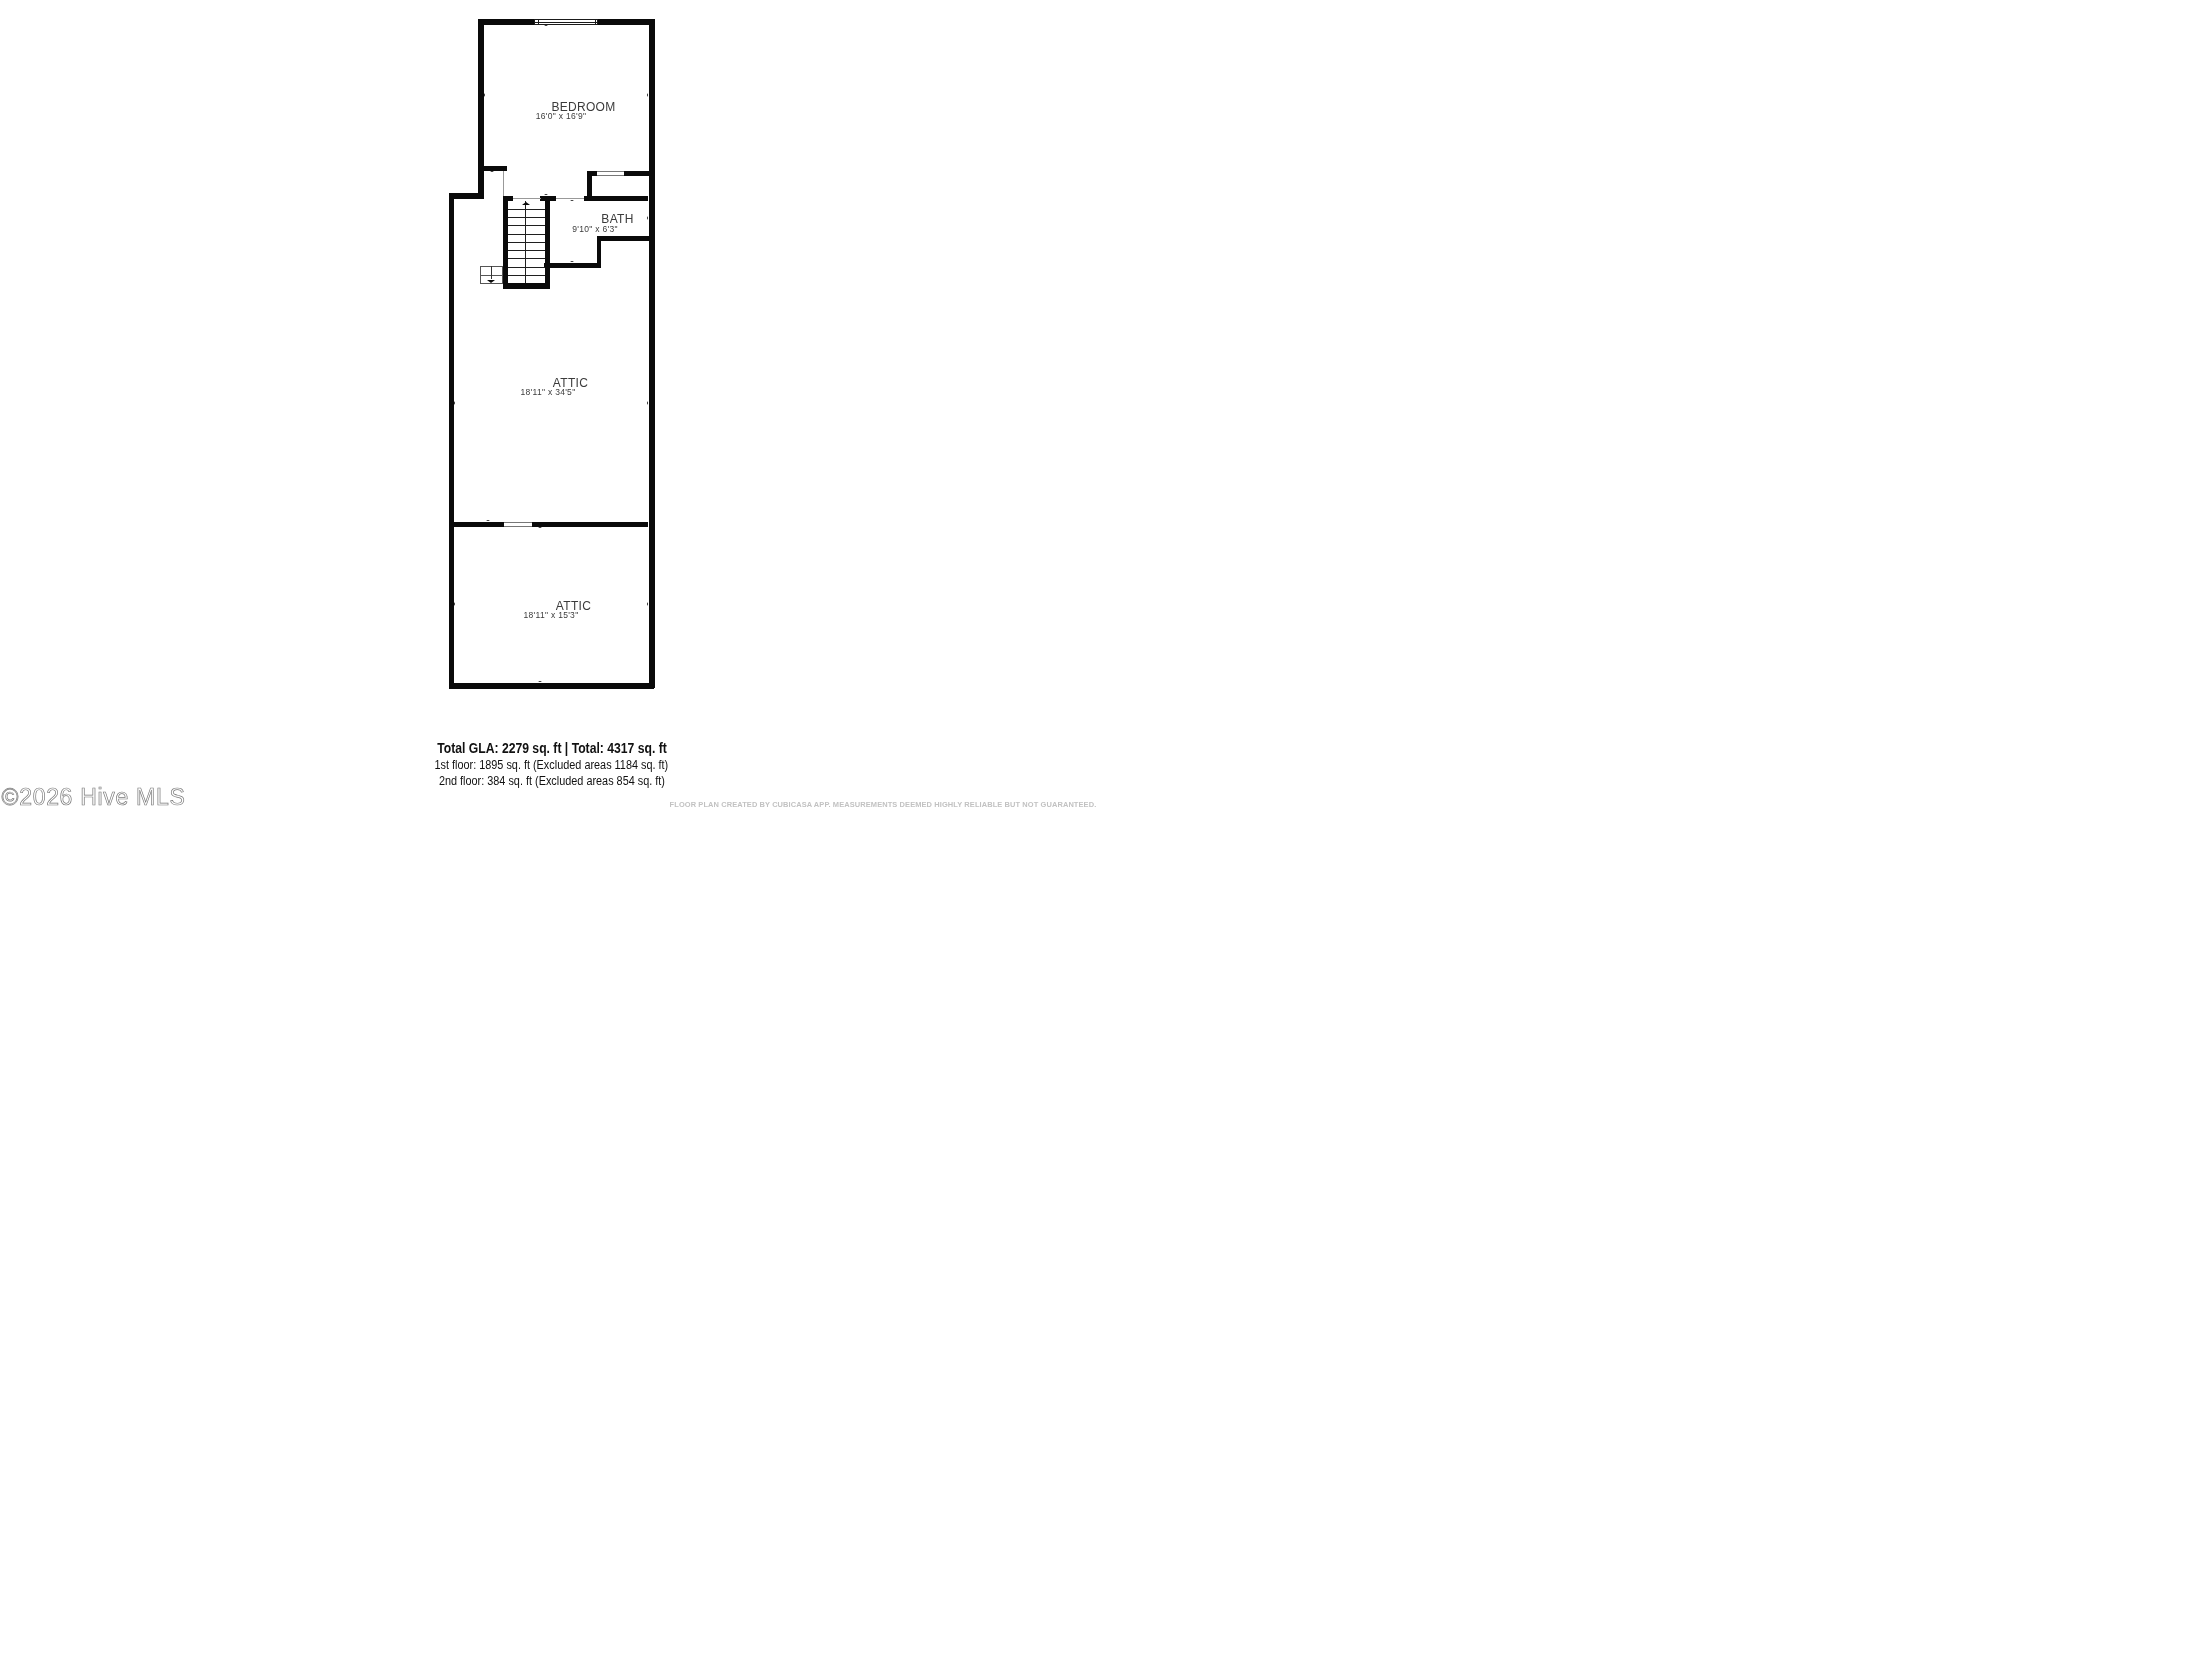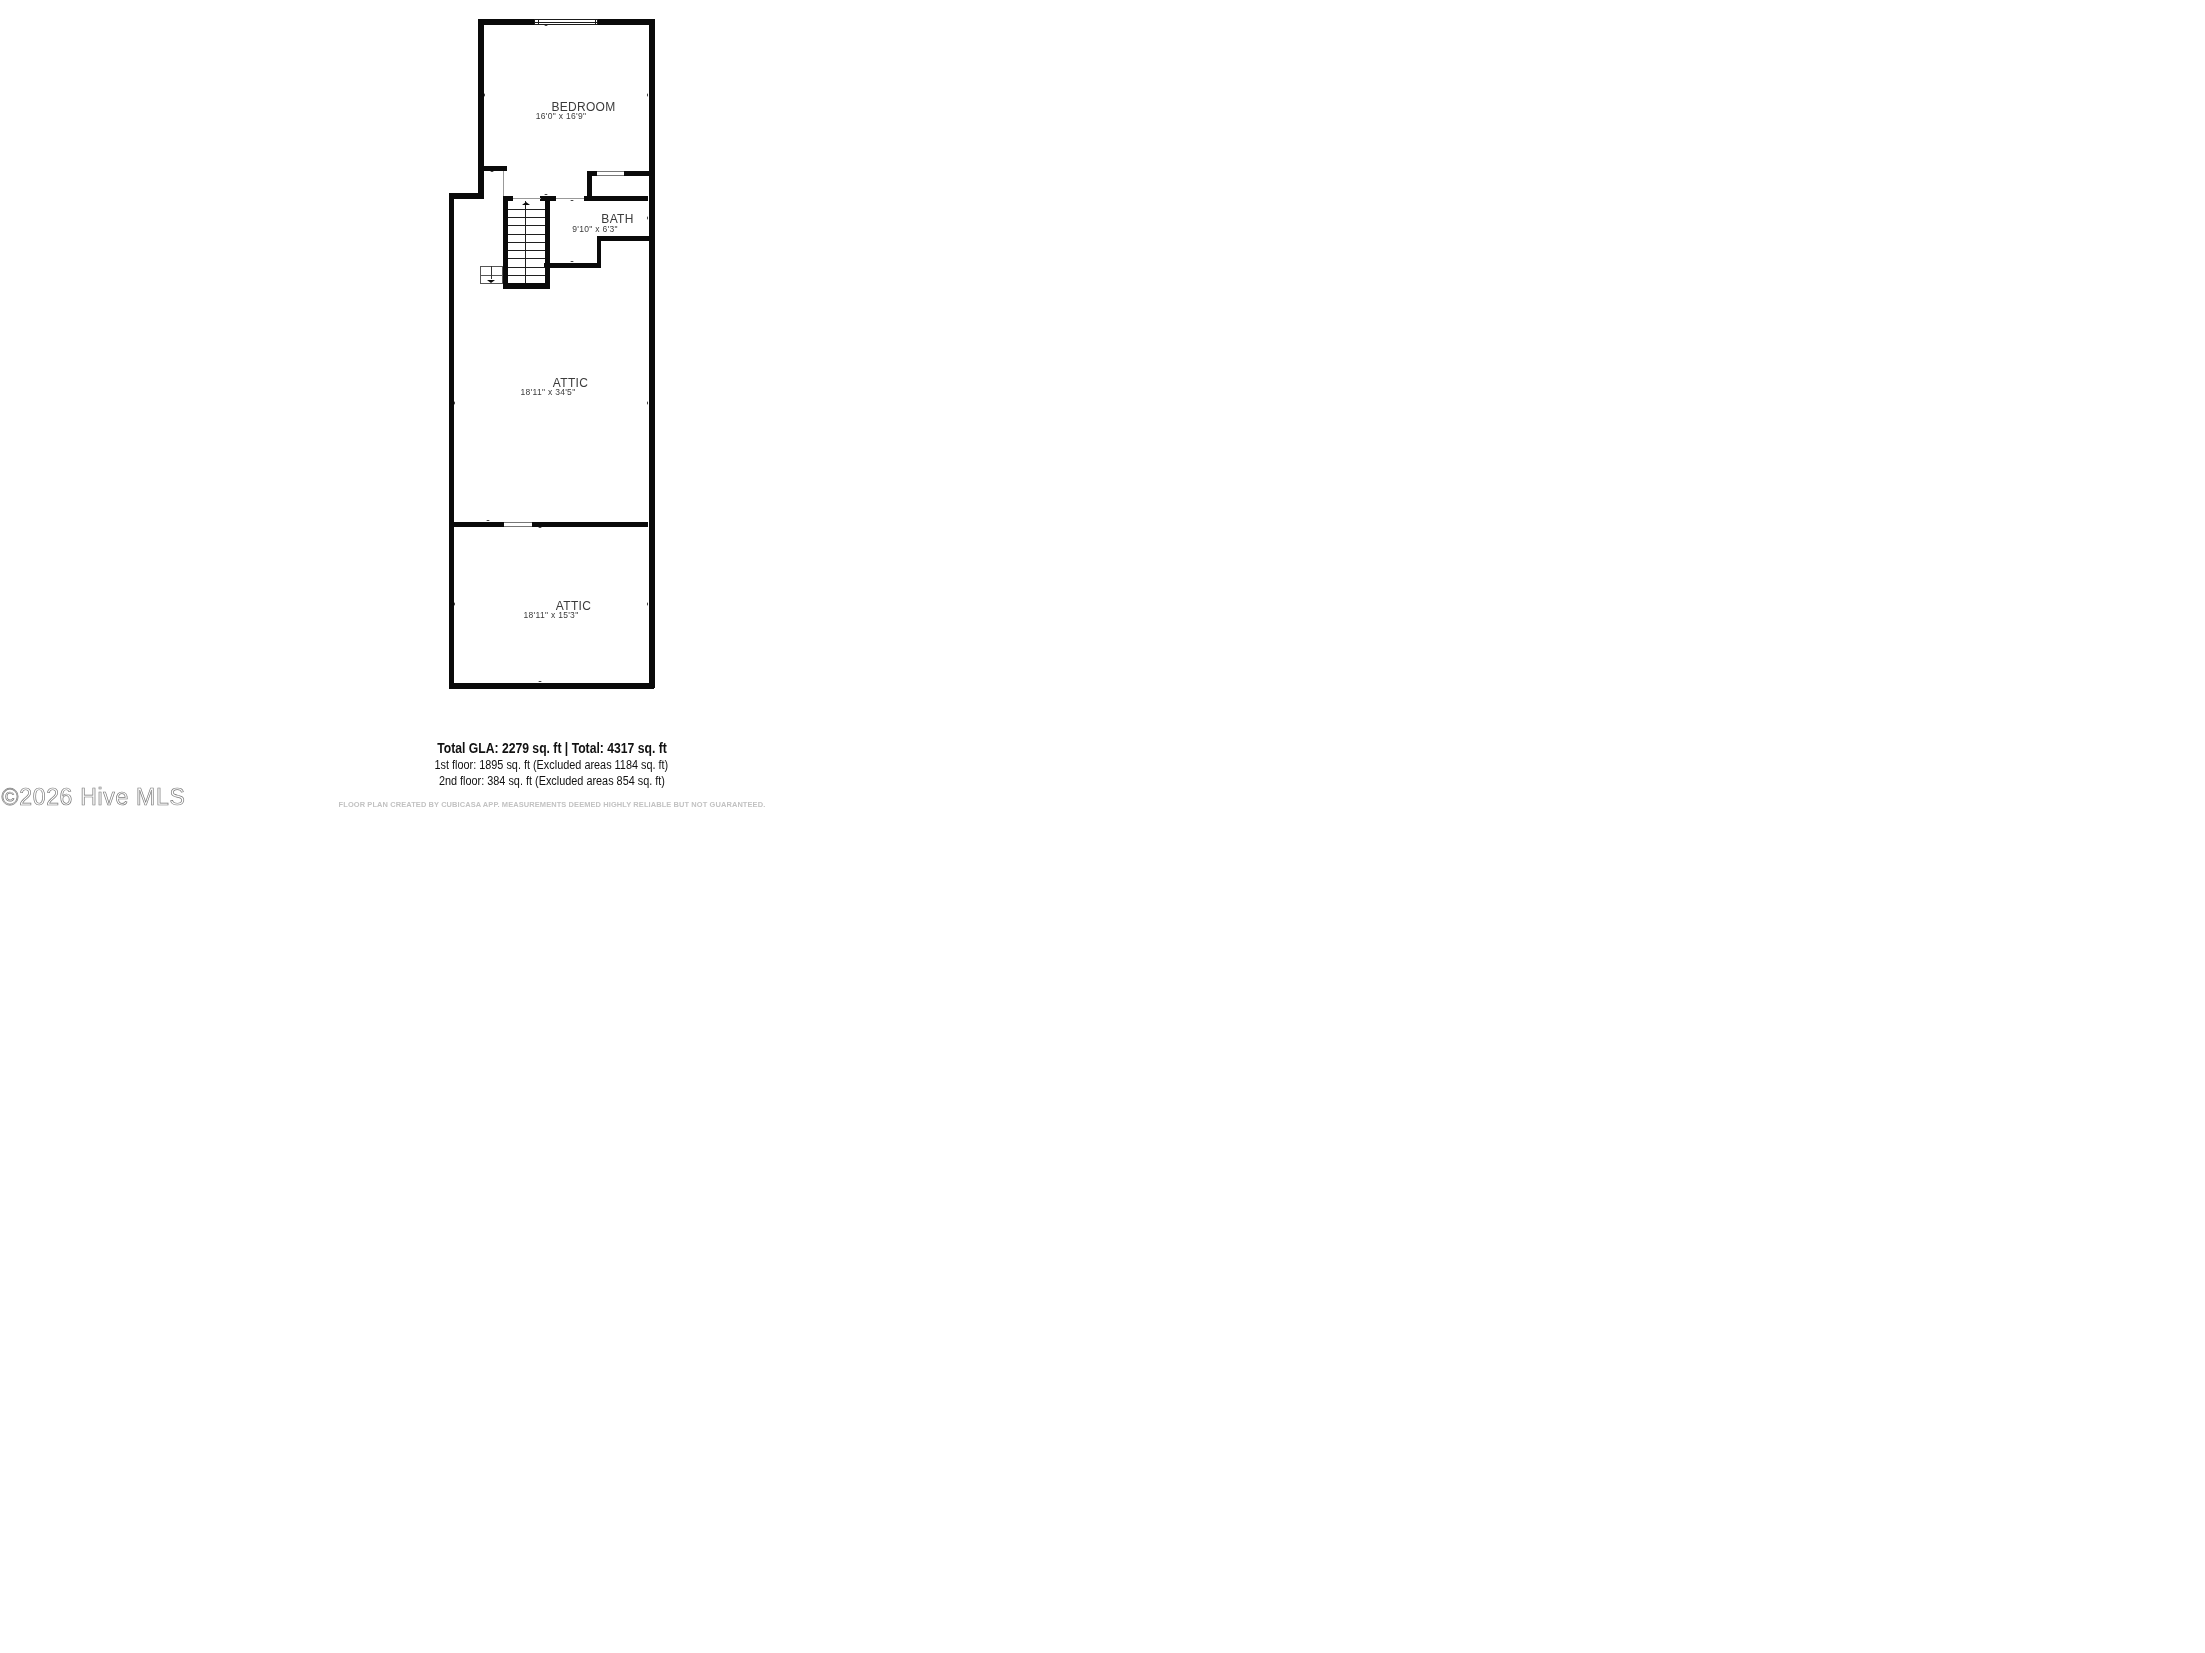--- a/index.html
+++ b/index.html
@@ -19,21 +19,21 @@
      white-space:nowrap;letter-spacing:0.3px;}
   .roomname{font-size:12px;padding-left:45px;}
   .roomdims{font-size:8.5px;}
   .box{position:absolute;box-sizing:border-box;border:0.7px solid #555;background:#fff;}
   #footer{position:absolute;left:0;top:0;width:1103px;text-align:center;}
   .ftline{position:absolute;width:100%;text-align:center;color:#111;}
   .ftline span{display:inline-block;transform:scaleX(0.87);transform-origin:center;white-space:nowrap;}
   #ft1{top:740px;font-size:14px;font-weight:700;}
   #ft2{top:758px;font-size:12.5px;}
   #ft3{top:774px;font-size:12.5px;}
-  #disclaimer{top:800px;font-size:7.7px;color:#c2c2c2;font-weight:700;}
+  #disclaimer{top:800px;font-size:7.7px;color:#c2c2c2;font-weight:700;text-align:right;}
   #disclaimer span{transform:scaleX(0.97);letter-spacing:0.1px;}
   #watermark{position:absolute;left:1.5px;top:776px;font-size:23px;letter-spacing:0.7px;
      color:#ffffff;-webkit-text-stroke:0.7px #7a7a7a;white-space:nowrap;margin-top:8px;}
 </style>
 </head>
 <body>
 
 <div id="page">
   <div id="plan">
       <div class="wall" style="left: 478px; top: 19px; width: 176px; height: 5.5px;"></div>

